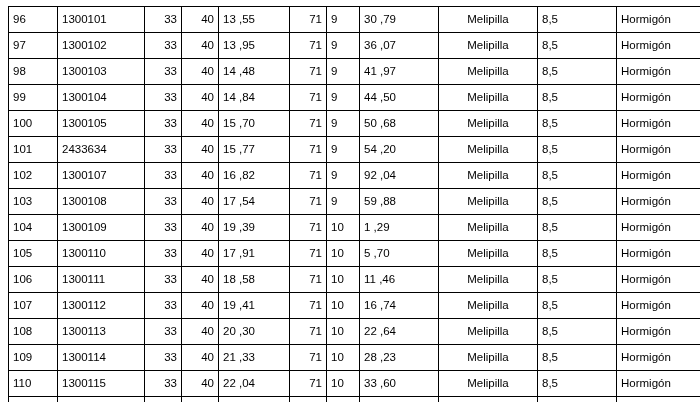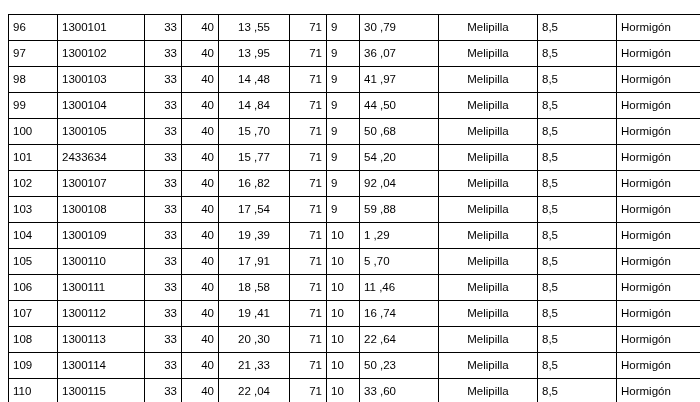--- a/index.html
+++ b/index.html
@@ -11,21 +11,21 @@
     width: 700px;
     height: 402px;
     font-family: "Liberation Sans", sans-serif;
     color: #000000;
     overflow: hidden;
   }
   .sheet {
     width: 700px;
     height: 318px;
     box-sizing: border-box;
-    padding: 14px 8px 6px 8px;
+    padding: 6px 8px 6px 8px;
   }
   table.data-table {
     border-collapse: collapse;
     width: 684px;
     table-layout: fixed;
   }
   table.data-table td {
     border: 1px solid #000000;
     height: 25px;
     font-size: 11.5px;
@@ -33,21 +33,21 @@
     padding: 0 4px;
     vertical-align: middle;
     white-space: nowrap;
     overflow: hidden;
   }
   
   .c-num     { width: 40px;  text-align: left;   padding-left: 6px; }
   .c-code    { width: 78px;  text-align: left;   padding-left: 10px; }
   .c-a       { width: 28px;  text-align: right;   padding-left: 6px; }
   .c-b       { width: 28px;  text-align: right;   padding-left: 6px; }
-  .c-km1     { width: 62px;  text-align: center;   padding-left: 6px; }
+  .c-km1     { width: 62px;  text-align: left;   padding-left: 6px; }
   .c-c       { width: 28px;  text-align: right;   padding-left: 6px; }
   .c-d       { width: 24px;  text-align: left;   padding-left: 6px; }
   .c-km2     { width: 70px;  text-align: left;   padding-left: 6px; }
   .c-comuna  { width: 90px;  text-align: center;   padding-left: 8px; }
   .c-width   { width: 70px;  text-align: left;   padding-left: 10px; margin-left: 11px; }
   .c-surface { width: 96px;  text-align: left;   padding-left: 10px; }
 </style>
 </head>
 <body>
 
@@ -224,21 +224,21 @@
           <td class="c-surface">Hormigón</td>
         </tr>
         <tr>
           <td class="c-num">109</td>
           <td class="c-code">1300114</td>
           <td class="c-a">33</td>
           <td class="c-b">40</td>
           <td class="c-km1">21 ,33</td>
           <td class="c-c">71</td>
           <td class="c-d">10</td>
-          <td class="c-km2">50 ,23</td>
+          <td class="c-km2">28 ,23</td>
           <td class="c-comuna">Melipilla</td>
           <td class="c-width">8,5</td>
           <td class="c-surface">Hormigón</td>
         </tr>
         <tr>
           <td class="c-num">110</td>
           <td class="c-code">1300115</td>
           <td class="c-a">33</td>
           <td class="c-b">40</td>
           <td class="c-km1">22 ,04</td>

